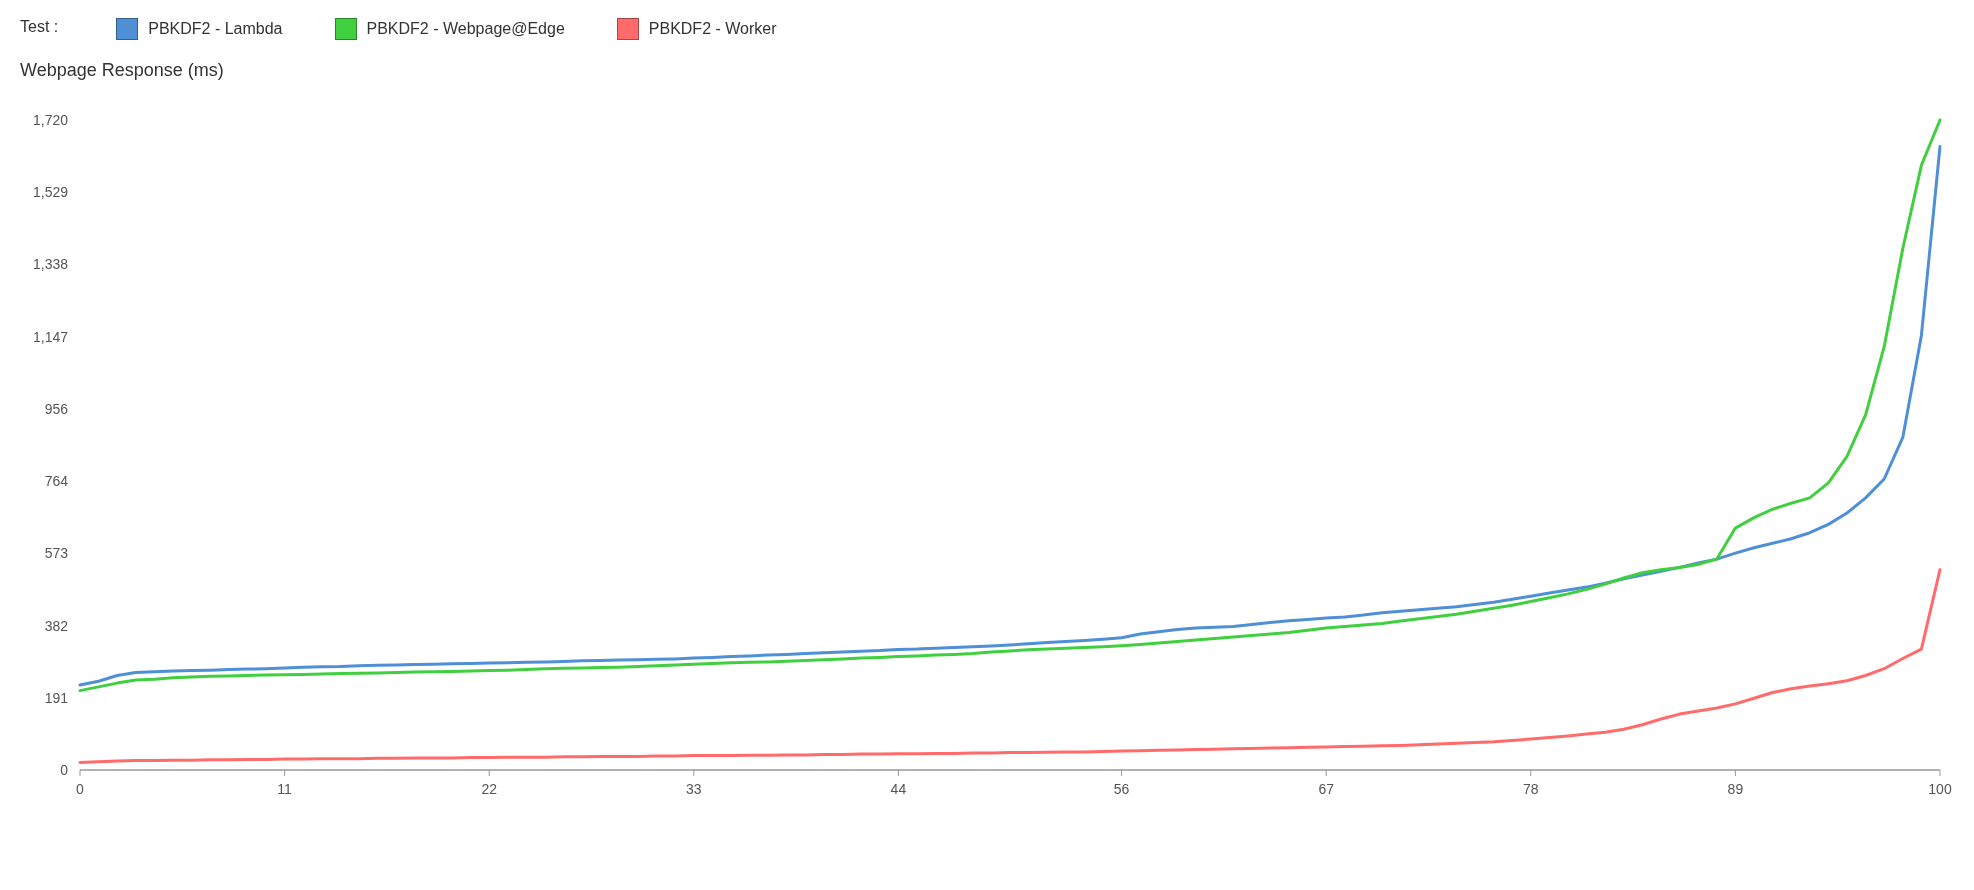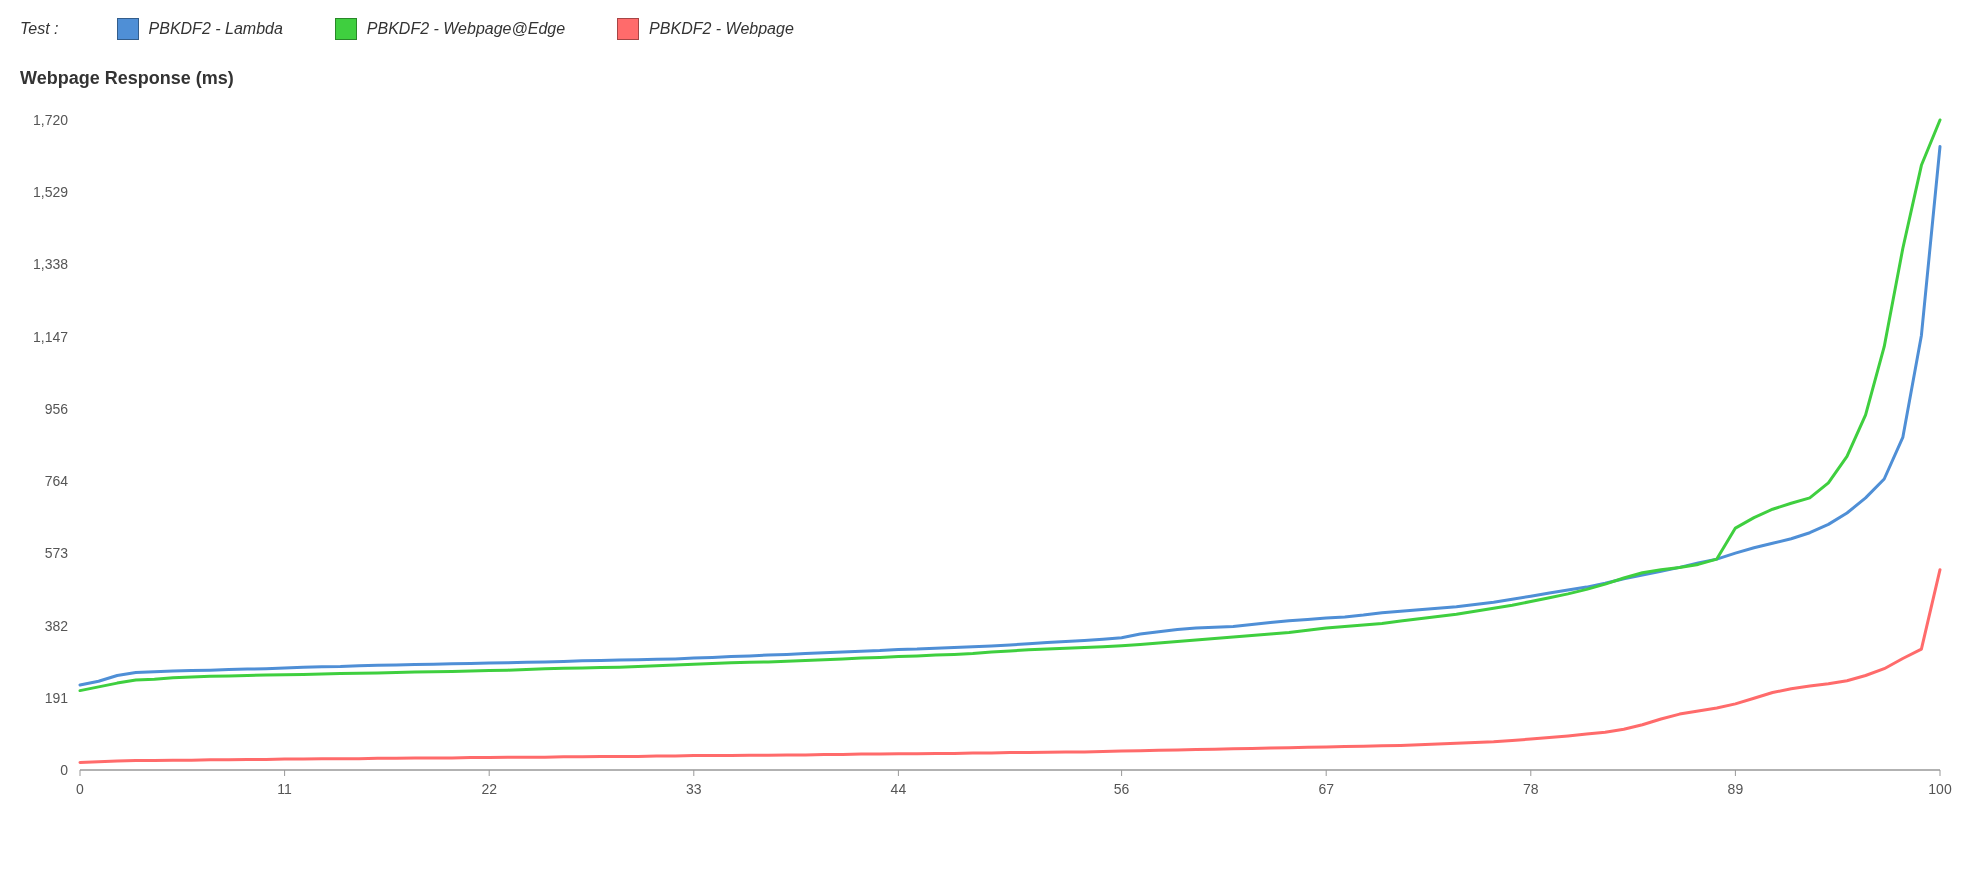--- a/index.html
+++ b/index.html
@@ -14,42 +14,41 @@
     position: relative;
     width: 1974px;
     height: 890px;
     box-sizing: border-box;
   }
   .legend {
     position: absolute;
     top: 18px;
     left: 20px;
     display: flex;
-    align-items: center;
+    align-items: flex-start;
     gap: 30px;
     font-size: 16px;
-    font-style: italic;
   }
   .legend .lbl { margin-right: 6px; }
   .legend-item {
     display: flex;
     align-items: center;
     gap: 10px;
     padding-left: 22px;
   }
   .swatch {
     width: 20px;
     height: 20px;
     border: 1px solid rgba(0,0,0,.35);
   }
   .ytitle {
     position: absolute;
-    top: 68px;
+    top: 60px;
     left: 20px;
-    font-weight: bold;
+    font-weight: normal;
     font-size: 18px;
   }
   .plot {
     position: absolute;
     left: 80px;
     top: 110px;
     width: 1870px;
     height: 700px;
   }
   .plot svg {
@@ -87,21 +86,21 @@
     <div class="legend-item">
       <span class="swatch" style="background:#4f8fd6"></span>
       <span>PBKDF2 - Lambda</span>
     </div>
     <div class="legend-item">
       <span class="swatch" style="background:#3fcf3f"></span>
       <span>PBKDF2 - Webpage@Edge</span>
     </div>
     <div class="legend-item">
       <span class="swatch" style="background:#ff6b6b"></span>
-      <span>PBKDF2 - Webpage</span>
+      <span>PBKDF2 - Worker</span>
     </div>
   </div>
 
   <div class="ytitle">Webpage Response (ms)</div>
 
   <div class="plot">
     <svg id="chart-svg" viewBox="0 0 1870 700">
         <g class="axis">
           <text x="-12" y="665" text-anchor="end">0</text>
           <text x="-12" y="592.8197674418604" text-anchor="end">191</text>

